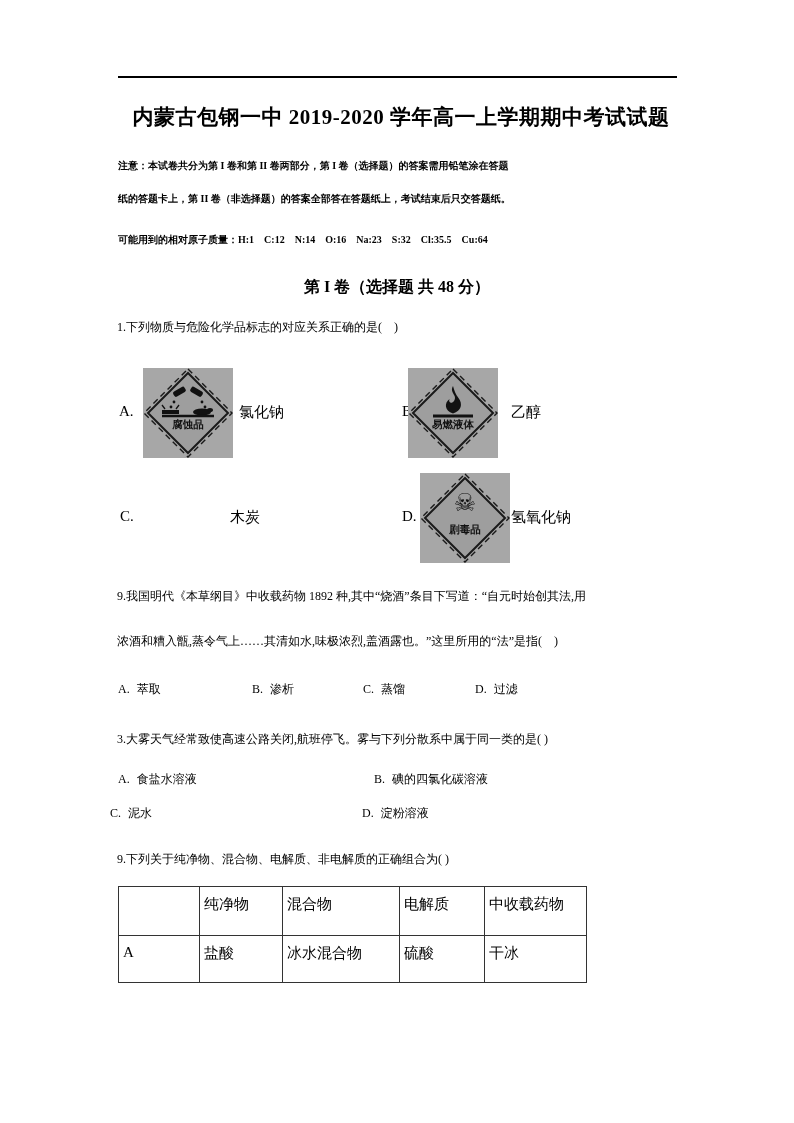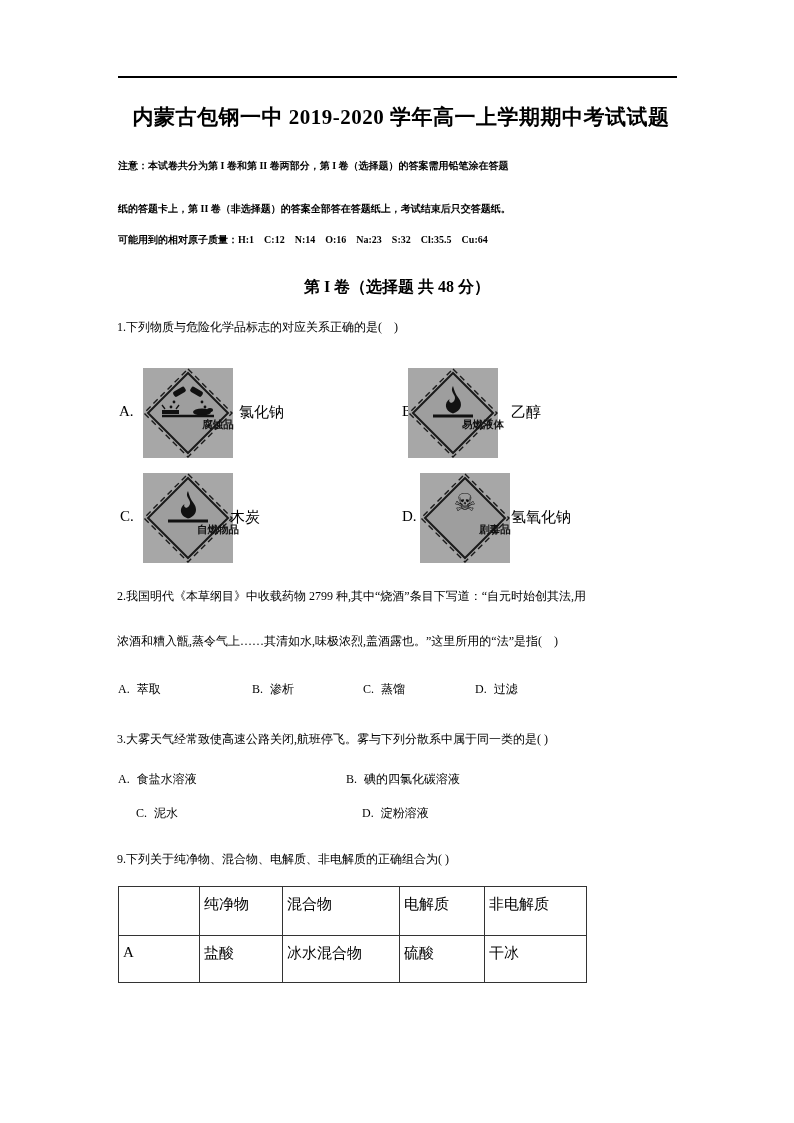--- a/index.html
+++ b/index.html
@@ -13,41 +13,41 @@
     font-size:21px;font-weight:bold;letter-spacing:.5px;}
   .notice{left:118px;width:564px;font-size:10px;font-weight:bold;white-space:nowrap;}
   .section-title{left:0;top:277px;width:794px;text-align:center;font-size:16px;font-weight:bold;}
   .qtext{font-size:12px;white-space:nowrap;}
   .letter{font-size:15px;}
   .substance{font-size:15px;}
   .opt-letter{margin-right:7px;}
   .sign{width:90px;height:90px;background:var(--sign-bg,#a7a7a7);}
   .sign svg{display:block;width:90px;height:90px;}
   .sign-label{position:absolute;left:0;top:50px;width:90px;text-align:center;
-    font-size:10.5px;font-weight:bold;color:#111;letter-spacing:0;margin-left:30px;}
+    font-size:10.5px;font-weight:bold;color:#111;letter-spacing:0;}
   .sign-glyph{position:absolute;left:0;top:17px;width:90px;text-align:center;
     font-size:25px;line-height:1;color:#111;font-family:"DejaVu Sans",sans-serif;}
   .qtable{border-collapse:collapse;table-layout:fixed;font-size:15px;}
   .qtable td{border:1px solid #333;vertical-align:top;padding:8px 4px 0 4px;
     overflow:hidden;white-space:nowrap;}
   .qtable tr.hrow{height:49px;}
   .qtable tr.drow{height:47px;}
   .ink{fill:#111;}
 </style>
 </head>
 <body>
 
 <div class="page">
 
   <div class="abs rule"></div>
 
   <h1 class="abs title">内蒙古包钢一中 2019-2020 学年高一上学期期中考试试题</h1>
 
   <div class="abs notice" style="top:159px">注意：本试卷共分为第 I 卷和第 II 卷两部分，第 I 卷（选择题）的答案需用铅笔涂在答题</div>
-  <div class="abs notice" style="top:202px">纸的答题卡上，第 II 卷（非选择题）的答案全部答在答题纸上，考试结束后只交答题纸。</div>
+  <div class="abs notice" style="top:192px">纸的答题卡上，第 II 卷（非选择题）的答案全部答在答题纸上，考试结束后只交答题纸。</div>
   <div class="abs notice" style="top:233px">可能用到的相对原子质量：H:1　C:12　N:14　O:16　Na:23　S:32　Cl:35.5　Cu:64</div>
 
   <div class="abs section-title">第 I 卷（选择题 共 48 分）</div>
 
   <div class="abs qtext" style="left:117px;top:319px">1.下列物质与危险化学品标志的对应关系正确的是(　)</div>
 
   <span class="abs letter" style="left:119px;top:403px">A.</span>
   <div class="abs sign" style="left:143px;top:368px">
     <svg viewBox="0 0 90 90">
       <polygon points="45,5 85,45 45,85 5,45" fill="#9e9e9e" stroke="#1a1a1a" stroke-width="2"></polygon>
@@ -74,67 +74,58 @@
       <polygon points="45,5 85,45 45,85 5,45" fill="#9e9e9e" stroke="#1a1a1a" stroke-width="2"></polygon>
       <polygon points="45,1 89,45 45,89 1,45" fill="none" stroke="#1a1a1a" stroke-width="1.4" stroke-dasharray="6,4"></polygon>
       <path class="ink" d="M45 18 C41 25 50 27 46 33 C44 36 40 35 41.5 31 C36 35 36.5 43 45 45.5 C53.5 43 55 36 50.5 30 C47.5 26 46.5 23 45 18 Z"></path>
       <line x1="25" y1="48" x2="65" y2="48" stroke="#111" stroke-width="3"></line>
     </svg>
     <span class="sign-label">易燃液体</span>
   </div>
   <span class="abs substance" style="left:511px;top:403px">乙醇</span>
 
   <span class="abs letter" style="left:120px;top:508px">C.</span>
-  <div class="abs sign" style="left:143px;top:473px">
-    <svg viewBox="0 0 90 90">
-      <polygon points="45,5 85,45 45,85 5,45" fill="#9e9e9e" stroke="#1a1a1a" stroke-width="2"></polygon>
-      <polygon points="45,1 89,45 45,89 1,45" fill="none" stroke="#1a1a1a" stroke-width="1.4" stroke-dasharray="6,4"></polygon>
-      <path class="ink" d="M45 18 C41 25 50 27 46 33 C44 36 40 35 41.5 31 C36 35 36.5 43 45 45.5 C53.5 43 55 36 50.5 30 C47.5 26 46.5 23 45 18 Z"></path>
-      <line x1="25" y1="48" x2="65" y2="48" stroke="#111" stroke-width="3"></line>
-    </svg>
-    <span class="sign-label">自燃物品</span>
-  </div>
   <span class="abs substance" style="left:230px;top:508px">木炭</span>
 
   <span class="abs letter" style="left:402px;top:508px">D.</span>
   <div class="abs sign" style="left:420px;top:473px">
     <svg viewBox="0 0 90 90">
       <polygon points="45,5 85,45 45,85 5,45" fill="#9e9e9e" stroke="#1a1a1a" stroke-width="2"></polygon>
       <polygon points="45,1 89,45 45,89 1,45" fill="none" stroke="#1a1a1a" stroke-width="1.4" stroke-dasharray="6,4"></polygon>
     </svg>
     <span class="sign-glyph">☠</span>
     <span class="sign-label">剧毒品</span>
   </div>
   <span class="abs substance" style="left:511px;top:508px">氢氧化钠</span>
 
-  <div class="abs qtext" style="left:117px;top:588px">2.我国明代《本草纲目》中收载药物 2799 种,其中“烧酒”条目下写道：“自元时始创其法,用</div>
+  <div class="abs qtext" style="left:117px;top:588px">9.我国明代《本草纲目》中收载药物 1892 种,其中“烧酒”条目下写道：“自元时始创其法,用</div>
   <div class="abs qtext" style="left:117px;top:633px">浓酒和糟入甑,蒸令气上……其清如水,味极浓烈,盖酒露也。”这里所用的“法”是指(　)</div>
 
   <div class="abs qtext" style="left:118px;top:681px">
     <span class="opt-letter">A.</span><span>萃取</span>
   </div>
   <div class="abs qtext" style="left:252px;top:681px">
     <span class="opt-letter">B.</span><span>渗析</span>
   </div>
   <div class="abs qtext" style="left:363px;top:681px">
     <span class="opt-letter">C.</span><span>蒸馏</span>
   </div>
   <div class="abs qtext" style="left:475px;top:681px">
     <span class="opt-letter">D.</span><span>过滤</span>
   </div>
 
   <div class="abs qtext" style="left:117px;top:731px">3.大雾天气经常致使高速公路关闭,航班停飞。雾与下列分散系中属于同一类的是( )</div>
 
   <div class="abs qtext" style="left:118px;top:771px">
     <span class="opt-letter">A.</span><span>食盐水溶液</span>
   </div>
-  <div class="abs qtext" style="left:346px;top:771px">
+  <div class="abs qtext" style="left:374px;top:771px">
     <span class="opt-letter">B.</span><span>碘的四氯化碳溶液</span>
   </div>
-  <div class="abs qtext" style="left:136px;top:805px">
+  <div class="abs qtext" style="left:110px;top:805px">
     <span class="opt-letter">C.</span><span>泥水</span>
   </div>
   <div class="abs qtext" style="left:362px;top:805px">
     <span class="opt-letter">D.</span><span>淀粉溶液</span>
   </div>
 
   <div class="abs qtext" style="left:117px;top:851px">9.下列关于纯净物、混合物、电解质、非电解质的正确组合为( )</div>
 
   <table class="abs qtable" style="left:118px;top:886px">
     <colgroup>
@@ -143,21 +134,21 @@
         <col style="width:117px">
         <col style="width:85px">
         <col style="width:102px">
     </colgroup>
     <tbody>
         <tr class="hrow">
       <td></td>
       <td>纯净物</td>
       <td>混合物</td>
       <td>电解质</td>
-      <td>非电解质</td>
+      <td>中收载药物</td>
     </tr>
     <tr class="drow">
       <td>A</td>
       <td>盐酸</td>
       <td>冰水混合物</td>
       <td>硫酸</td>
       <td>干冰</td>
     </tr>
   </tbody>
     </table>

